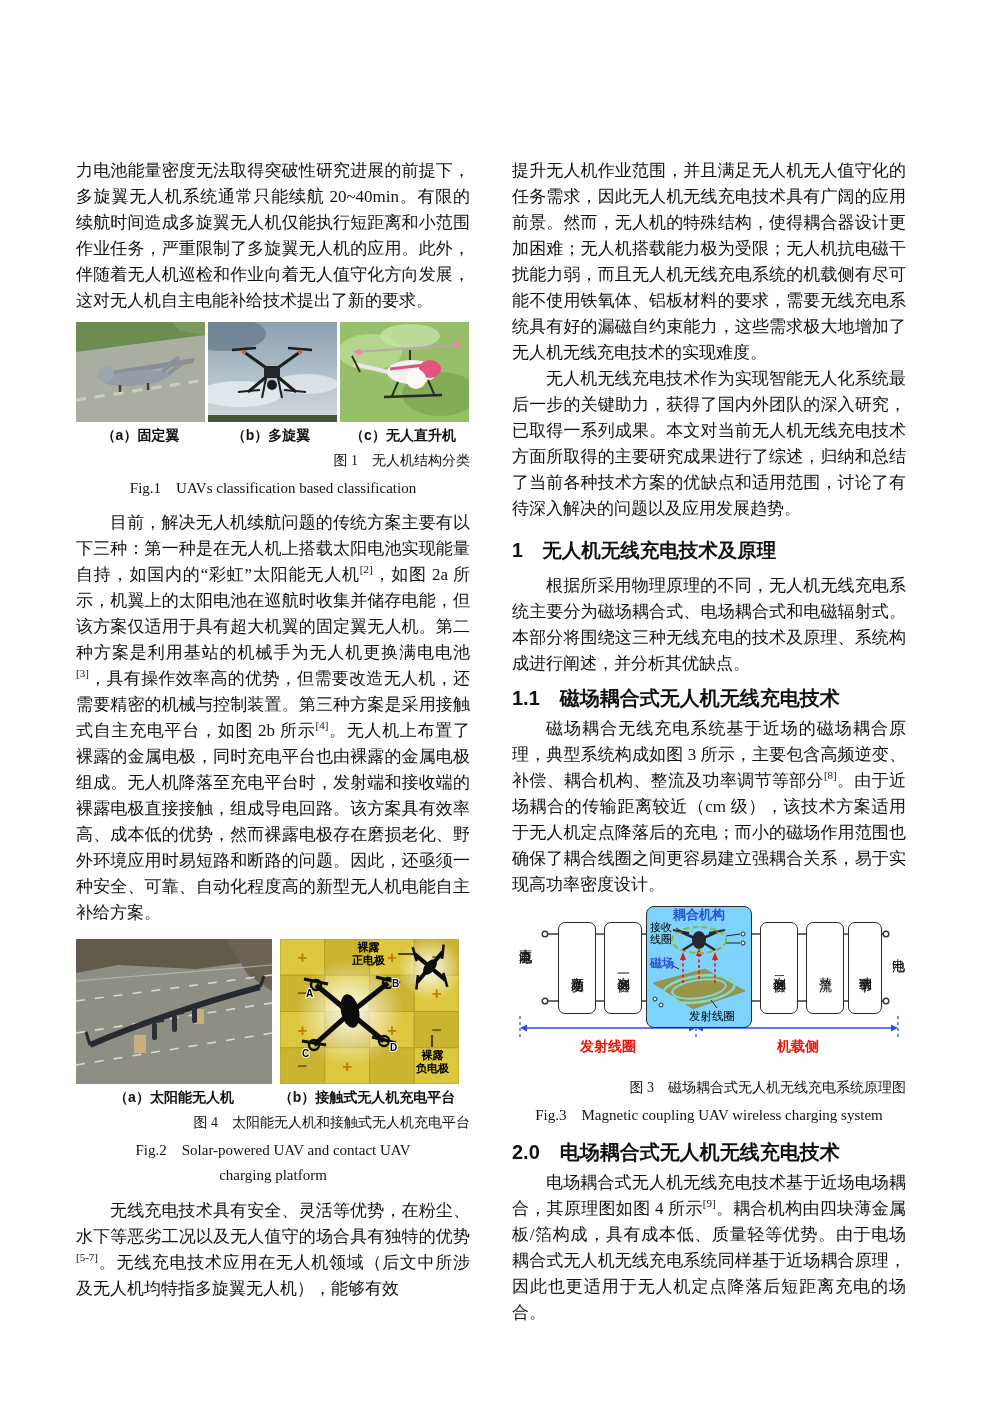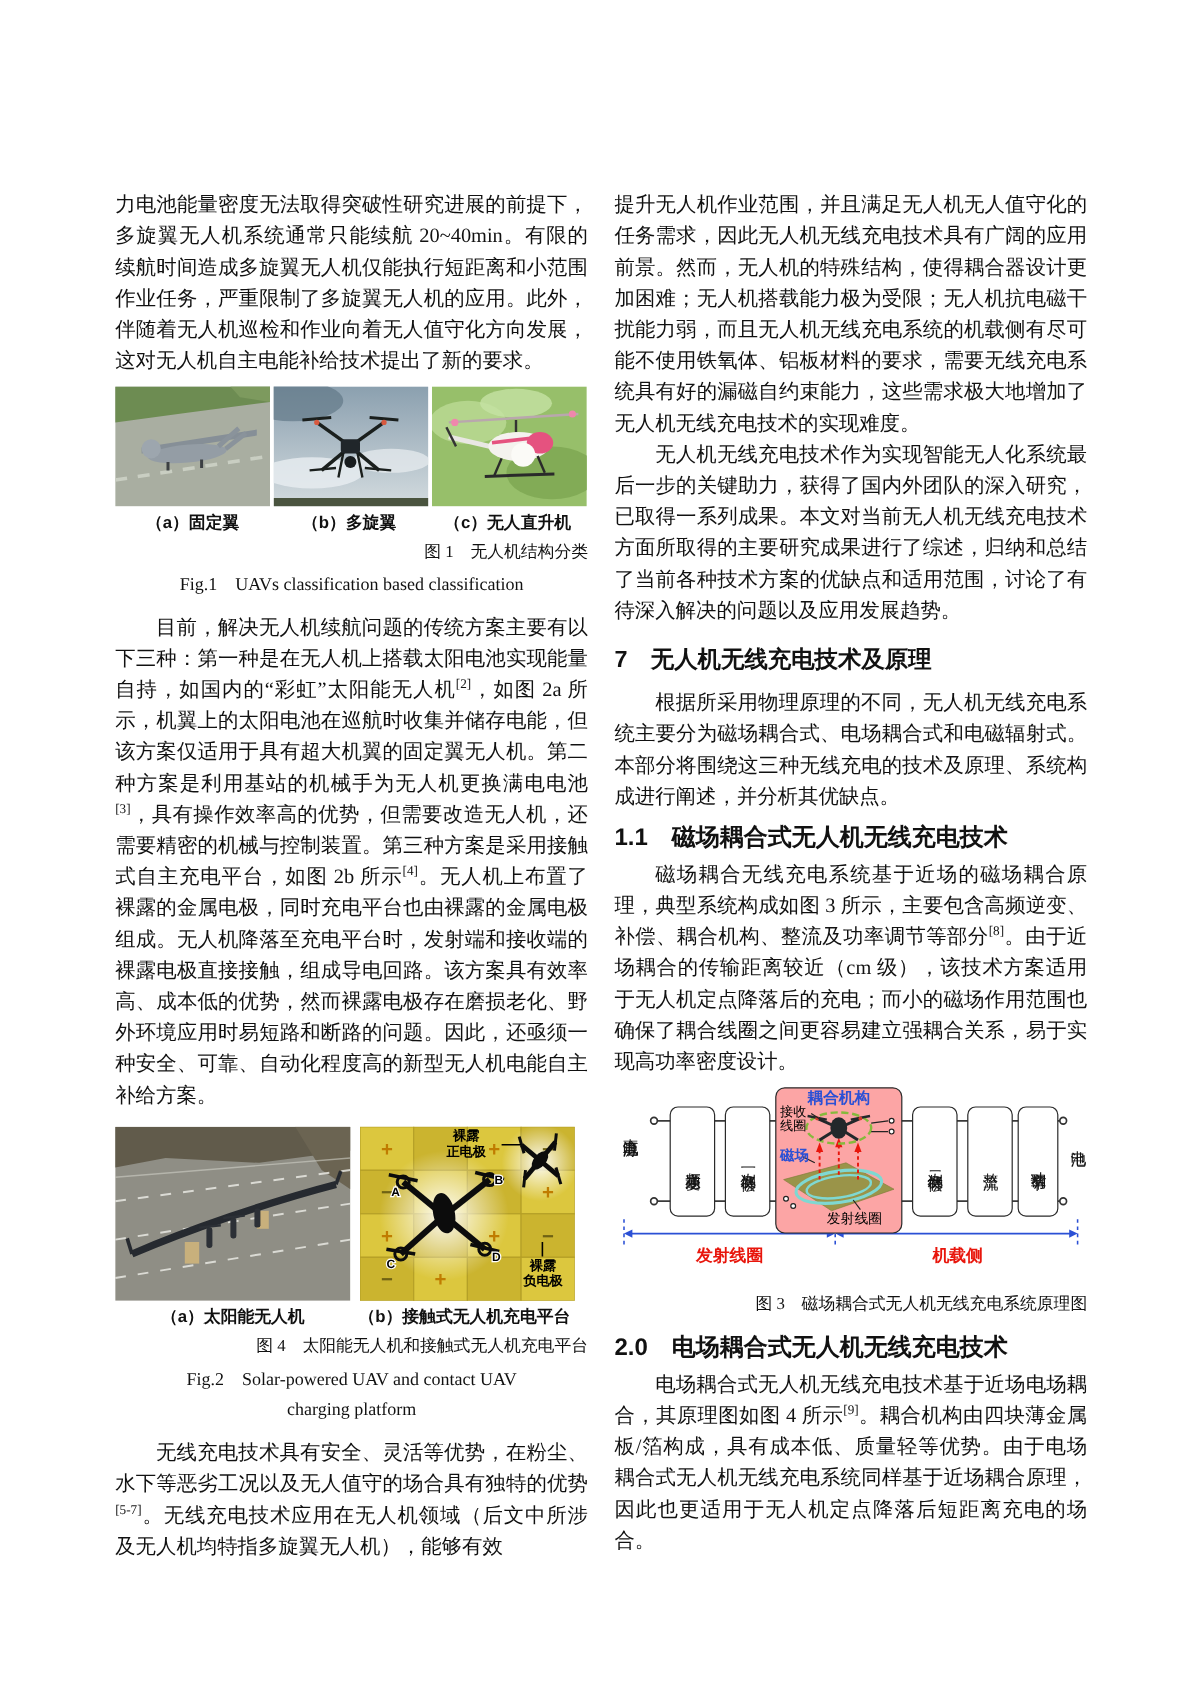--- a/index.html
+++ b/index.html
@@ -5,21 +5,21 @@
   html,body{margin:0;padding:0;background:#ffffff;}
   .page{position:relative;width:992px;height:1403px;background:#fff;overflow:hidden;
         font-family:"Liberation Serif","DejaVu Serif",serif;color:#111;}
   
   .header{position:absolute;left:88px;top:112px;width:817px;display:flex;
           justify-content:space-between;align-items:baseline;
           border-bottom:1.6px solid #1a1a1a;padding-bottom:11px;font-size:15.5px;}
   .header .jtitle{letter-spacing:4px;}
   
   .col{position:absolute;top:158px;width:394px;font-size:17px;line-height:26px;text-align:justify;}
-  .col-left{left:96px;}
+  .col-left{left:76px;}
   .col-right{left:512px;}
   p{margin:0;}
   p.indent{text-indent:2em;}
   sup{font-size:11px;line-height:0;}
   
   .h1{font-family:"Liberation Sans","DejaVu Sans",sans-serif;font-weight:bold;
       font-size:19.5px;margin:15px 0 10px 0;line-height:26px;text-align:left;}
   .h2{font-family:"Liberation Sans","DejaVu Sans",sans-serif;font-weight:bold;
       font-size:20px;margin:9px 0 6px 0;line-height:24px;text-align:left;}
   
@@ -42,21 +42,21 @@
   .fig3 .underlay{position:absolute;left:0;top:0;}
   .f3-vlabel{position:absolute;writing-mode:vertical-rl;text-orientation:upright;
              font-size:13px;line-height:14px;letter-spacing:1px;color:#111;}
   .f3-src{left:6px;top:34px;}
   .f3-batt{left:379px;top:44px;}
   .f3-box{position:absolute;top:18px;height:90px;width:36px;background:#fff;
           border:1.4px solid #2a2a2a;border-radius:7px;display:flex;
           align-items:center;justify-content:center;}
   .f3-box span{writing-mode:vertical-rl;text-orientation:upright;font-size:13px;
                letter-spacing:1px;color:#111;}
-  .f3-coupler{position:absolute;left:134px;top:2px;width:104px;height:120px;background:#fca5a5;
+  .f3-coupler{position:absolute;left:134px;top:2px;width:104px;height:120px;background:#7dd3fc;
               border:1.4px solid #2a2a2a;border-radius:8px;}
   .cp-label{position:absolute;font-family:"Liberation Sans","DejaVu Sans",sans-serif;font-size:11px;
             line-height:12px;color:#000;white-space:pre-line;}
   .cp-title{left:0;top:2px;width:104px;text-align:center;color:#2b50d5;font-weight:bold;font-size:13px;}
   .cp-rx{left:3px;top:14px;}
   .cp-field{left:3px;top:50px;color:#2b50d5;font-weight:bold;font-size:12px;}
   .cp-tx{left:42px;top:103px;font-size:11.5px;}
   .f3-span{position:absolute;top:129px;text-align:center;color:#e8160c;font-weight:bold;
            font-family:"Liberation Sans","DejaVu Sans",sans-serif;font-size:14px;}
   .f3-span-left{left:8px;width:176px;}
@@ -266,21 +266,21 @@
     <p class="figcap-en" style="width:330px;margin-left:32px;">Fig.2　Solar-powered UAV and contact UAV charging platform</p>
 
     <p class="indent" style="margin-top:10px;">无线充电技术具有安全、灵活等优势，在粉尘、水下等恶劣工况以及无人值守的场合具有独特的优势<sup>[5-7]</sup>。无线充电技术应用在无人机领域（后文中所涉及无人机均特指多旋翼无人机），能够有效</p>
   </div>
 
   <div class="col col-right">
 
     <p>提升无人机作业范围，并且满足无人机无人值守化的任务需求，因此无人机无线充电技术具有广阔的应用前景。然而，无人机的特殊结构，使得耦合器设计更加困难；无人机搭载能力极为受限；无人机抗电磁干扰能力弱，而且无人机无线充电系统的机载侧有尽可能不使用铁氧体、铝板材料的要求，需要无线充电系统具有好的漏磁自约束能力，这些需求极大地增加了无人机无线充电技术的实现难度。</p>
     <p class="indent">无人机无线充电技术作为实现智能无人化系统最后一步的关键助力，获得了国内外团队的深入研究，已取得一系列成果。本文对当前无人机无线充电技术方面所取得的主要研究成果进行了综述，归纳和总结了当前各种技术方案的优缺点和适用范围，讨论了有待深入解决的问题以及应用发展趋势。</p>
 
-    <div class="h1">7　无人机无线充电技术及原理</div>
+    <div class="h1">1　无人机无线充电技术及原理</div>
 
     <p class="indent">根据所采用物理原理的不同，无人机无线充电系统主要分为磁场耦合式、电场耦合式和电磁辐射式。本部分将围绕这三种无线充电的技术及原理、系统构成进行阐述，并分析其优缺点。</p>
 
     <div class="h2">1.1　磁场耦合式无人机无线充电技术</div>
 
     <p class="indent">磁场耦合无线充电系统基于近场的磁场耦合原理，典型系统构成如图 3 所示，主要包含高频逆变、补偿、耦合机构、整流及功率调节等部分<sup>[8]</sup>。由于近场耦合的传输距离较近（cm 级），该技术方案适用于无人机定点降落后的充电；而小的磁场作用范围也确保了耦合线圈之间更容易建立强耦合关系，易于实现高功率密度设计。</p>
 
     <div class="fig3">
       <svg class="underlay" width="394" height="152" viewBox="0 0 394 152">
         <line x1="33" y1="30" x2="374" y2="30" stroke="#3a3a3a" stroke-width="1.5"></line>
@@ -367,18 +367,19 @@
         <span>功率调节</span>
         </div>
 
       <div class="f3-vlabel f3-batt">电池</div>
 
       <span class="f3-span f3-span-left">发射线圈</span>
       <span class="f3-span f3-span-right">机载侧</span>
     </div>
 
     <p class="figcap" style="margin-top:21px;">图 3　磁场耦合式无人机无线充电系统原理图</p>
+    <p class="figcap-en">Fig.3　Magnetic coupling UAV wireless charging system</p>
 
     <div class="h2" style="margin-top:12px;">2.0　电场耦合式无人机无线充电技术</div>
 
     <p class="indent">电场耦合式无人机无线充电技术基于近场电场耦合，其原理图如图 4 所示<sup>[9]</sup>。耦合机构由四块薄金属板/箔构成，具有成本低、质量轻等优势。由于电场耦合式无人机无线充电系统同样基于近场耦合原理，因此也更适用于无人机定点降落后短距离充电的场合。</p>
   </div>
 </div>
 
 </body></html>

